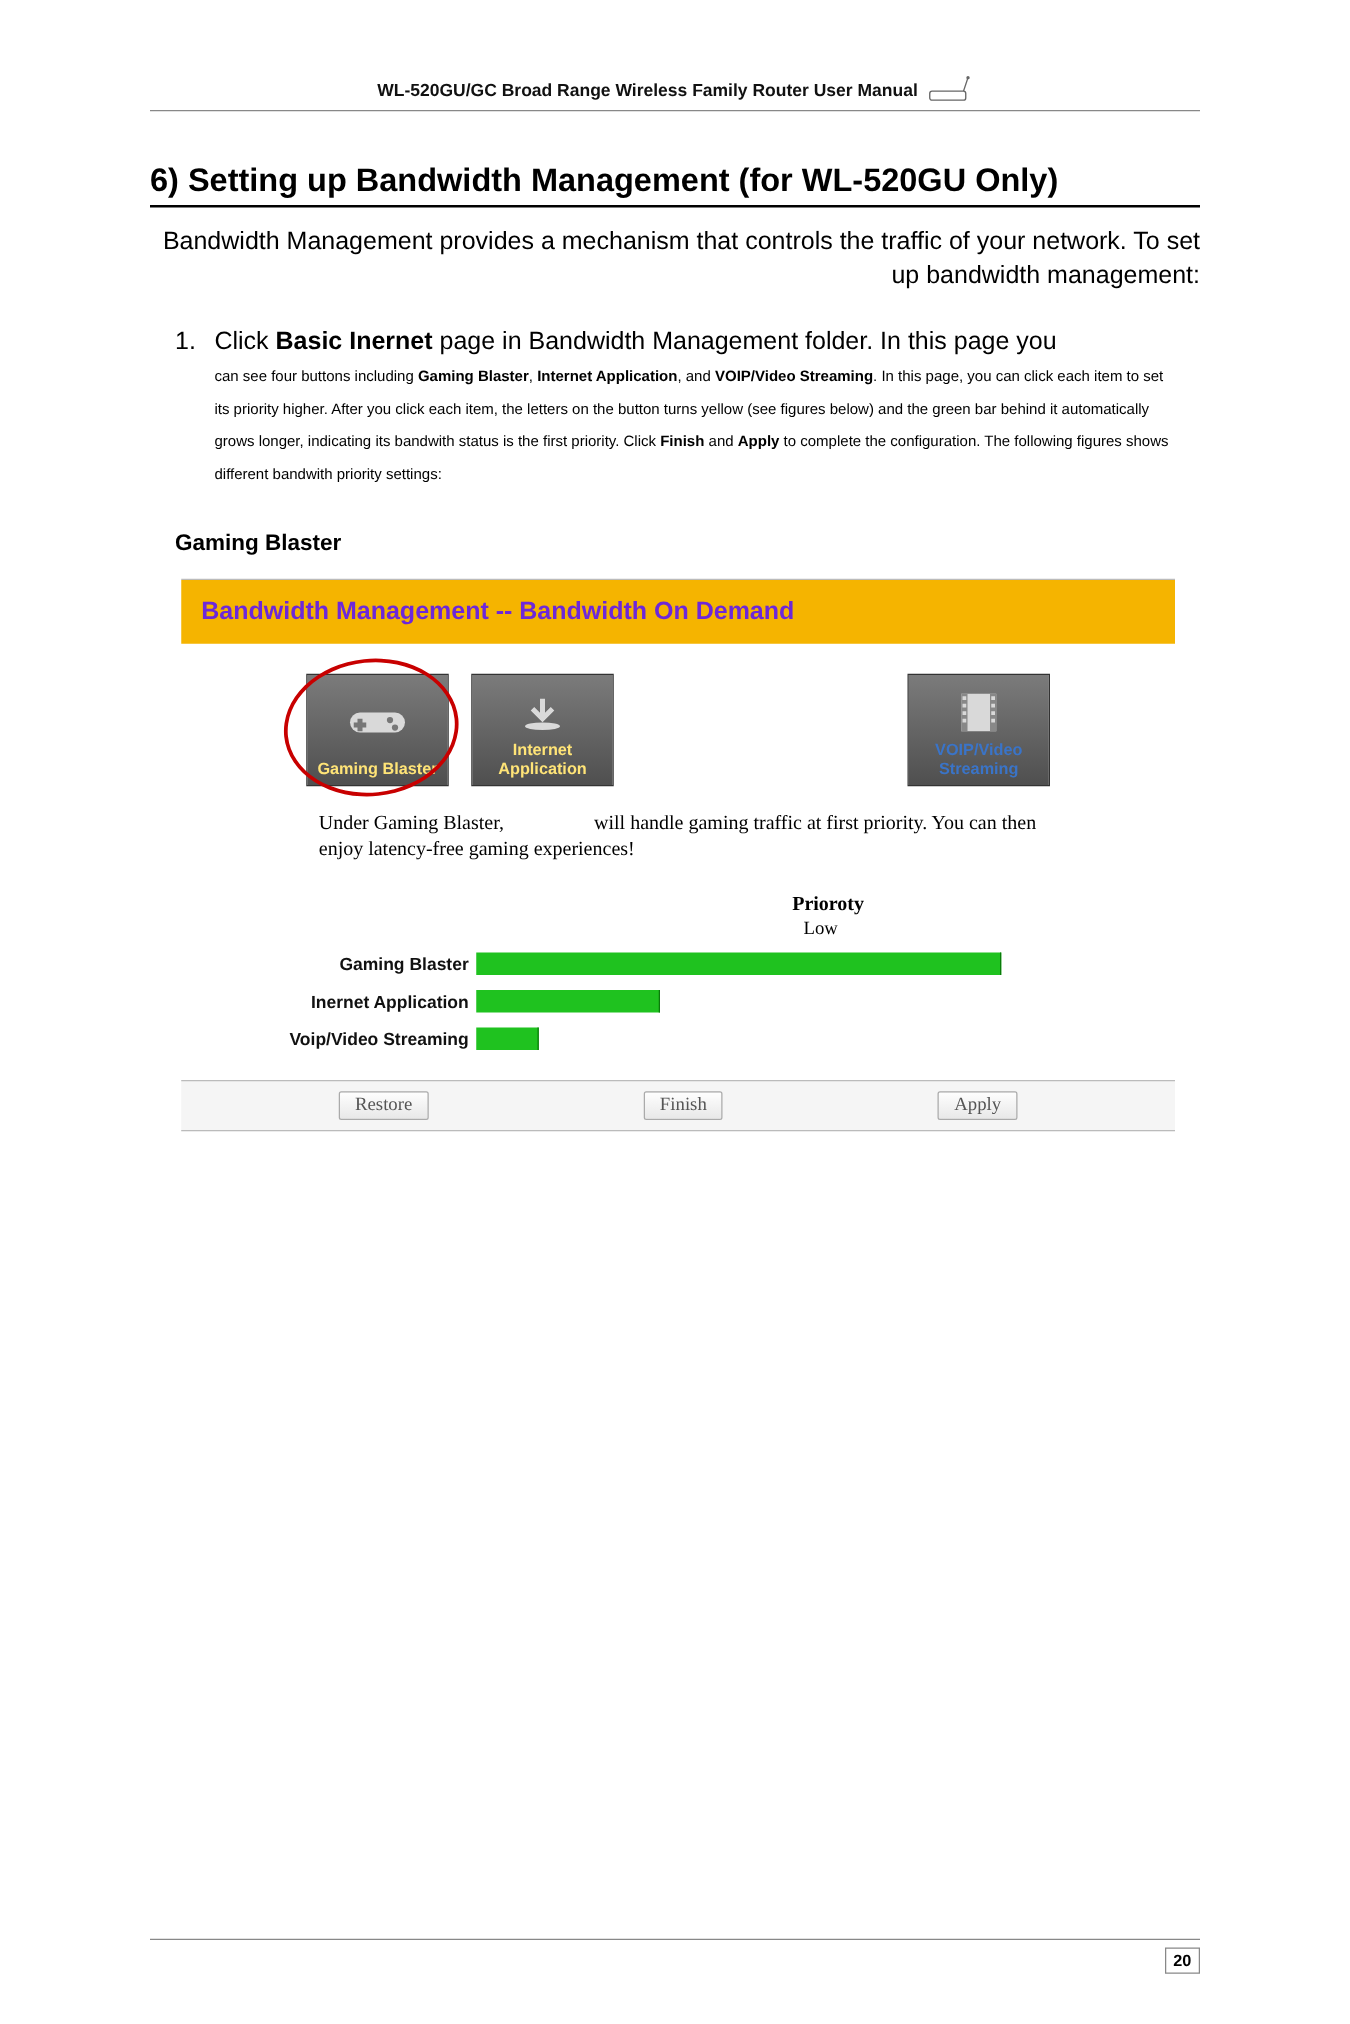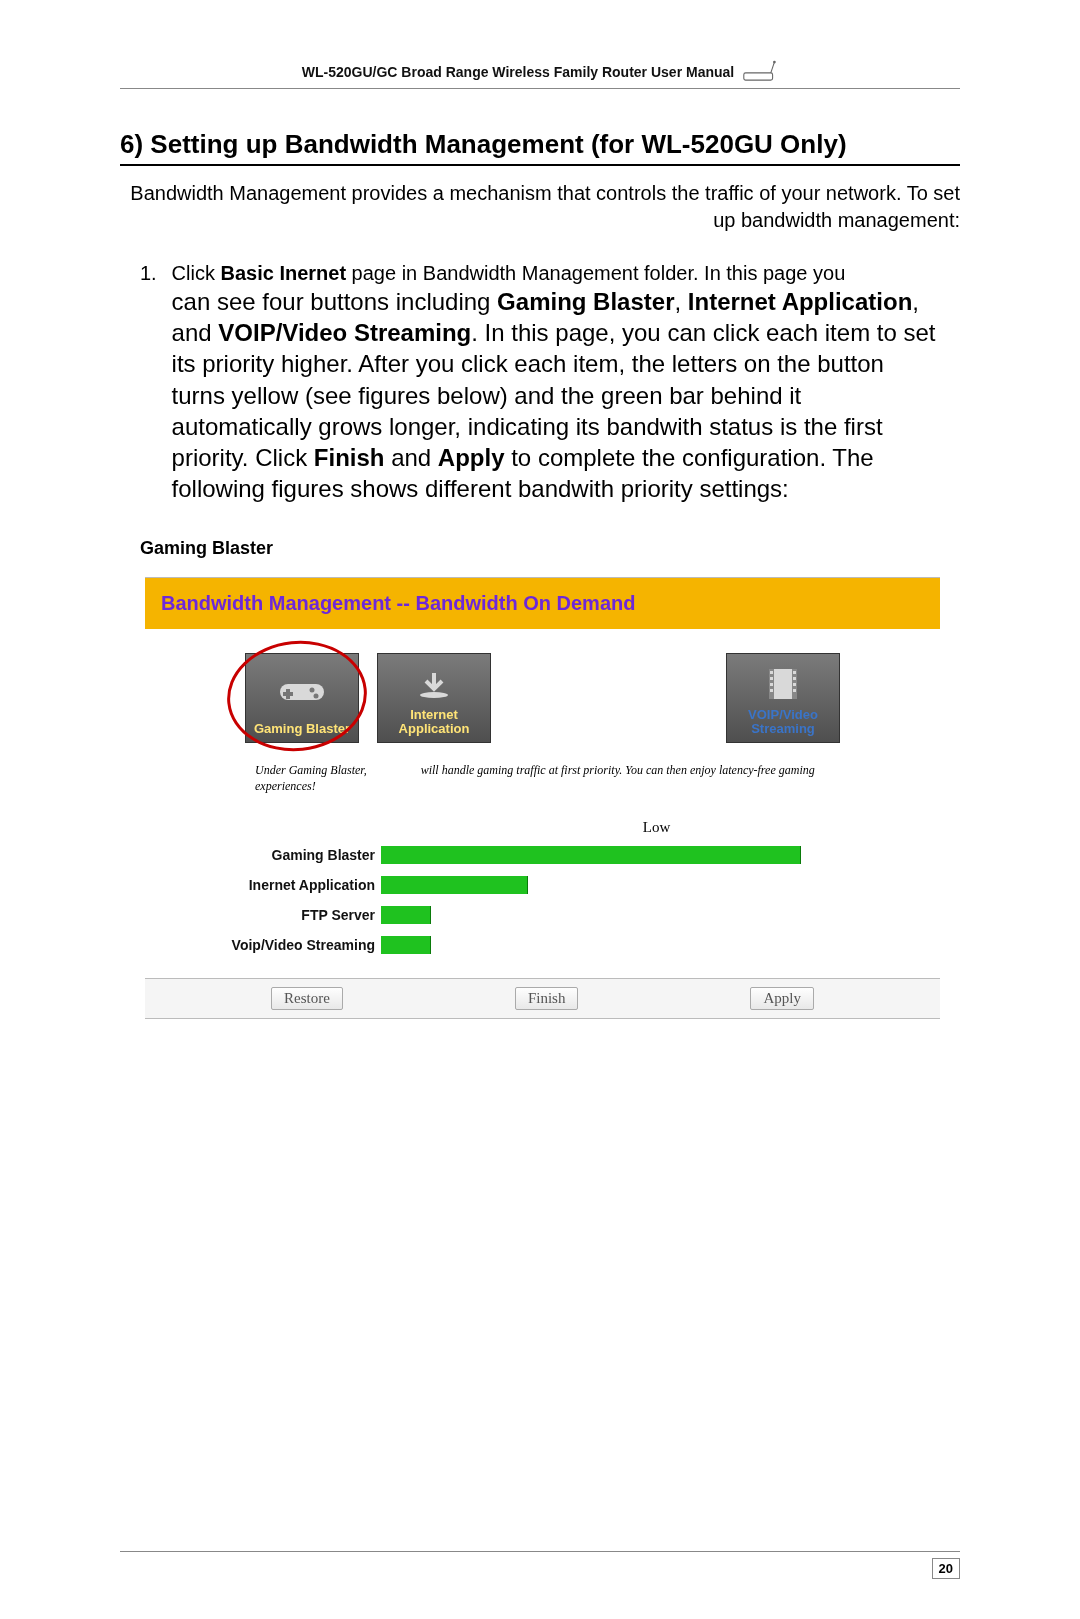--- a/index.html
+++ b/index.html
@@ -53,21 +53,21 @@
     display: inline-block;
     width: 26px;
     vertical-align: top;
   }
   .step .step-body {
     display: inline-block;
     width: 770px;
     vertical-align: top;
   }
   .step .sub {
-    font-size: 24px;
+    font-size: 12px;
   }
   .sub-heading {
     font-size: 18px;
     font-weight: bold;
     margin: 34px 0 18px 20px;
   }
   .figure {
     margin: 0 20px 0 25px;
     border-top: 1px solid #bbb;
   }
@@ -110,24 +110,23 @@
     left: -18px; top: -12px;
     width: 140px; height: 110px;
     border: 3px solid #c80000;
     border-radius: 50%;
     transform: rotate(-6deg);
     pointer-events: none;
   }
   .spacer { flex: 1; }
   .desc {
     font-family: "Times New Roman", serif;
-    font-size: 12px;
+    font-size: 16px;
     padding: 8px 110px 16px 110px;
     line-height: 1.3;
-    font-style: italic;
   }
   .priority-block {
     padding: 8px 40px 18px 40px;
   }
   .priority-title {
     font-family: "Times New Roman", serif;
     font-weight: bold;
     font-size: 16px;
     text-align: center;
     margin-left: 240px;
@@ -286,38 +285,33 @@
       </div>
     </div>
 
     <div class="desc">
       <span>Under Gaming Blaster,</span>
       &nbsp;&nbsp;&nbsp;&nbsp;&nbsp;&nbsp;&nbsp;&nbsp;&nbsp;&nbsp;&nbsp;&nbsp;&nbsp;&nbsp;&nbsp;&nbsp;
       <span>will handle gaming traffic at first priority. You can then enjoy latency-free gaming experiences!</span>
     </div>
 
     <div class="priority-block">
+      <div class="priority-title">Prioroty</div>
       <div class="low-label">Low</div>
 
       <div class="bar-row">
         <div class="bar-label">Gaming Blaster</div>
         <div class="bar-track">
             <div class="bar-fill" style="width:100%"></div>
           </div>
       </div>
       <div class="bar-row">
         <div class="bar-label">Inernet Application</div>
         <div class="bar-track">
             <div class="bar-fill" style="width:35%"></div>
-          </div>
-      </div>
-      <div class="bar-row">
-        <div class="bar-label">FTP Server</div>
-        <div class="bar-track">
-            <div class="bar-fill" style="width:12%"></div>
           </div>
       </div>
       <div class="bar-row">
         <div class="bar-label">Voip/Video Streaming</div>
         <div class="bar-track">
             <div class="bar-fill" style="width:12%"></div>
           </div>
       </div>
     </div>
 

